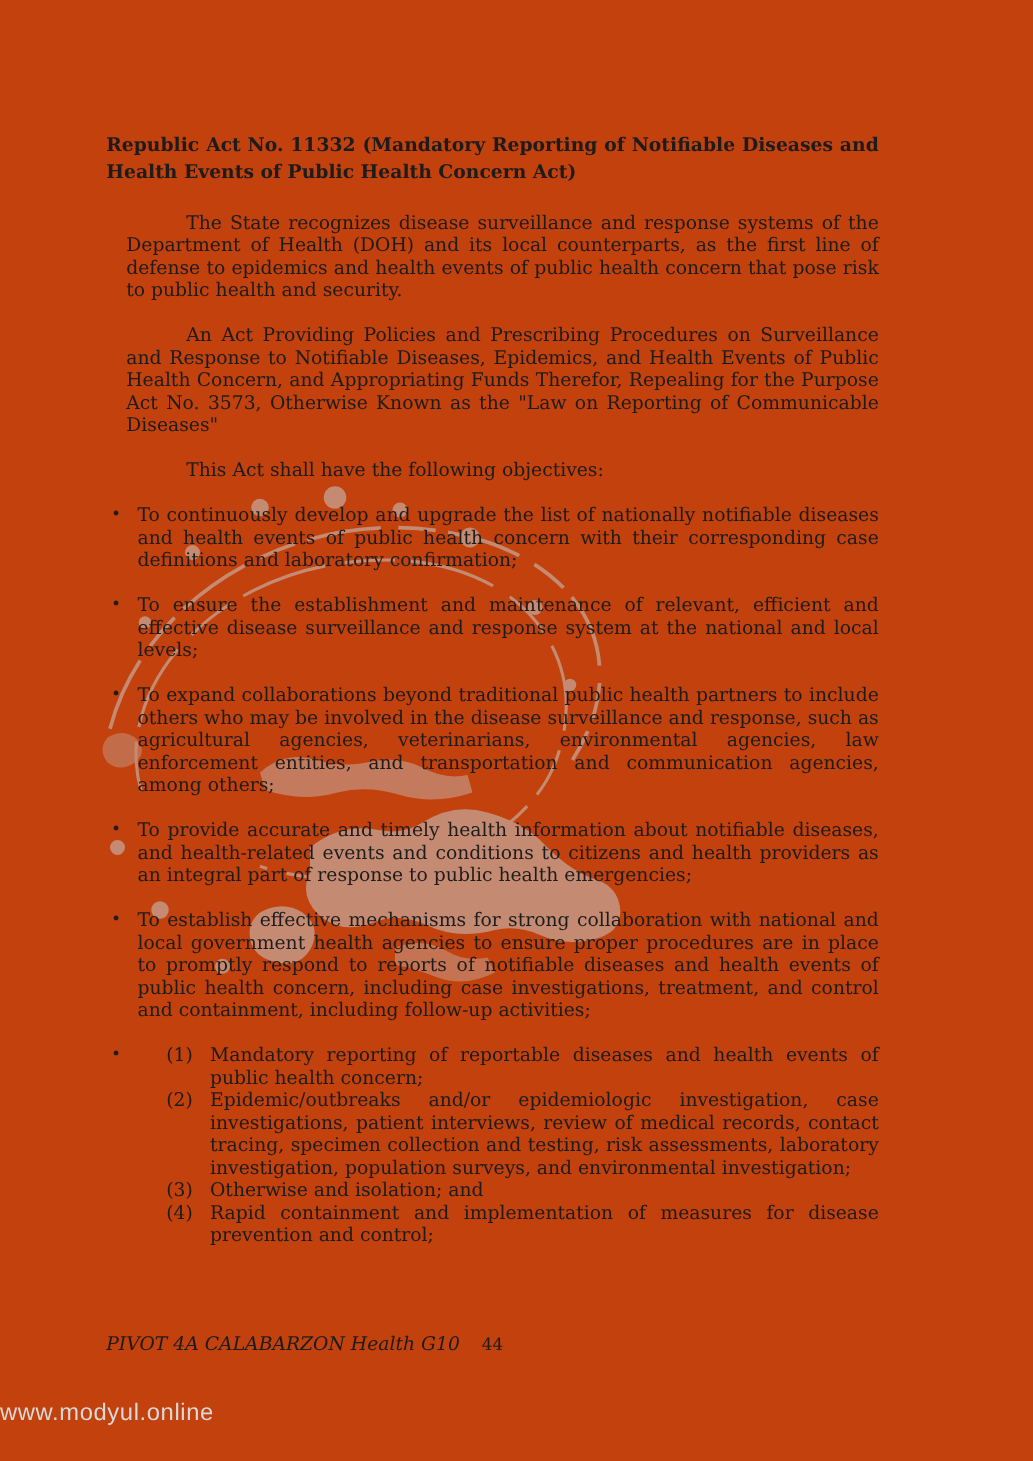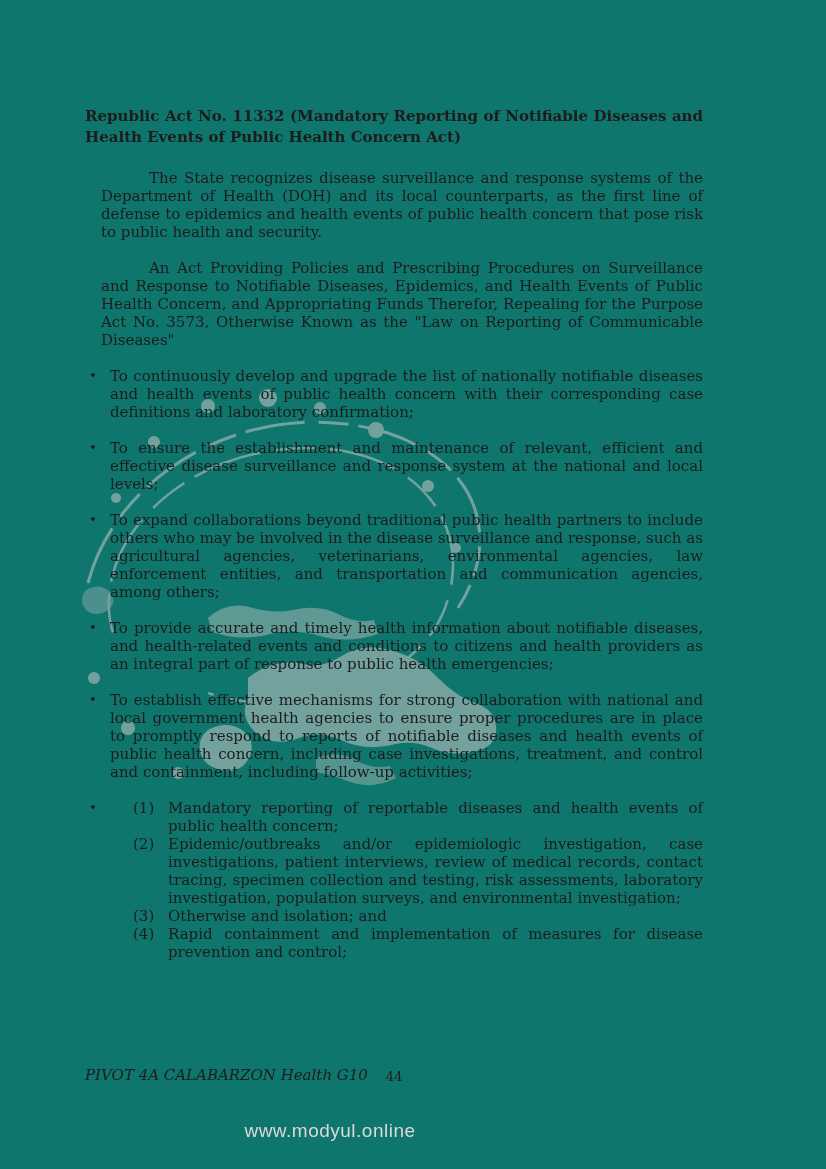--- a/index.html
+++ b/index.html
@@ -1,20 +1,20 @@
 <!DOCTYPE html>
 <html><head>
 <meta charset="utf-8">
 <style>
   html, body { margin: 0; padding: 0; background: #ffffff; }
   .page {
     position: relative;
     width: 826px;
     height: 1169px;
-    background: #0f766e;
+    background: #c2410c;
     overflow: hidden;
     font-family: "DejaVu Serif", serif;
     color: #1c1c1c;
   }
   .wm-graphic {
     position: absolute;
     left: 58px;
     top: 378px;
     width: 440px;
     height: 425px;
@@ -86,21 +86,20 @@
     transform: translateX(-50%);
     top: 2px;
     font-style: normal;
     font-size: 13.5px;
   }
   .site-watermark {
     position: absolute;
     top: 1120px;
     left: 0;
     width: 660px;
-    text-align: center;
     font-family: "Liberation Sans", sans-serif;
     font-size: 19px;
     color: #d9d9d9;
     letter-spacing: 0.5px;
     z-index: 0;
   }
 </style>
 </head>
 <body>
 
@@ -141,20 +140,21 @@
   </svg>
 
   <div class="content">
 
     <h1 class="doc-title">Republic Act No. 11332 (Mandatory Reporting of Notifiable Diseases and Health Events of Public Health Concern Act)</h1>
 
     <p class="body-par">The State recognizes disease surveillance and response systems of the Department of Health (DOH) and its local counterparts, as the first line of defense to epidemics and health events of public health concern that pose risk to public health and security.</p>
 
     <p class="body-par">An Act Providing Policies and Prescribing Procedures on Surveillance and Response to Notifiable Diseases, Epidemics, and Health Events of Public Health Concern, and Appropriating Funds Therefor, Repealing for the Purpose Act No. 3573, Otherwise Known as the "Law on Reporting of Communicable Diseases"</p>
 
+    <p class="body-par">This Act shall have the following objectives:</p>
 
     <div class="bullet-list">
 
       <div class="bullet-item">
         <span class="bullet-marker">•</span>
         <span class="bullet-text">To continuously develop and upgrade the list of nationally notifiable diseases and health events of public health concern with their corresponding case definitions and laboratory confirmation;</span>
       </div>
 
       <div class="bullet-item">
         <span class="bullet-marker">•</span>

